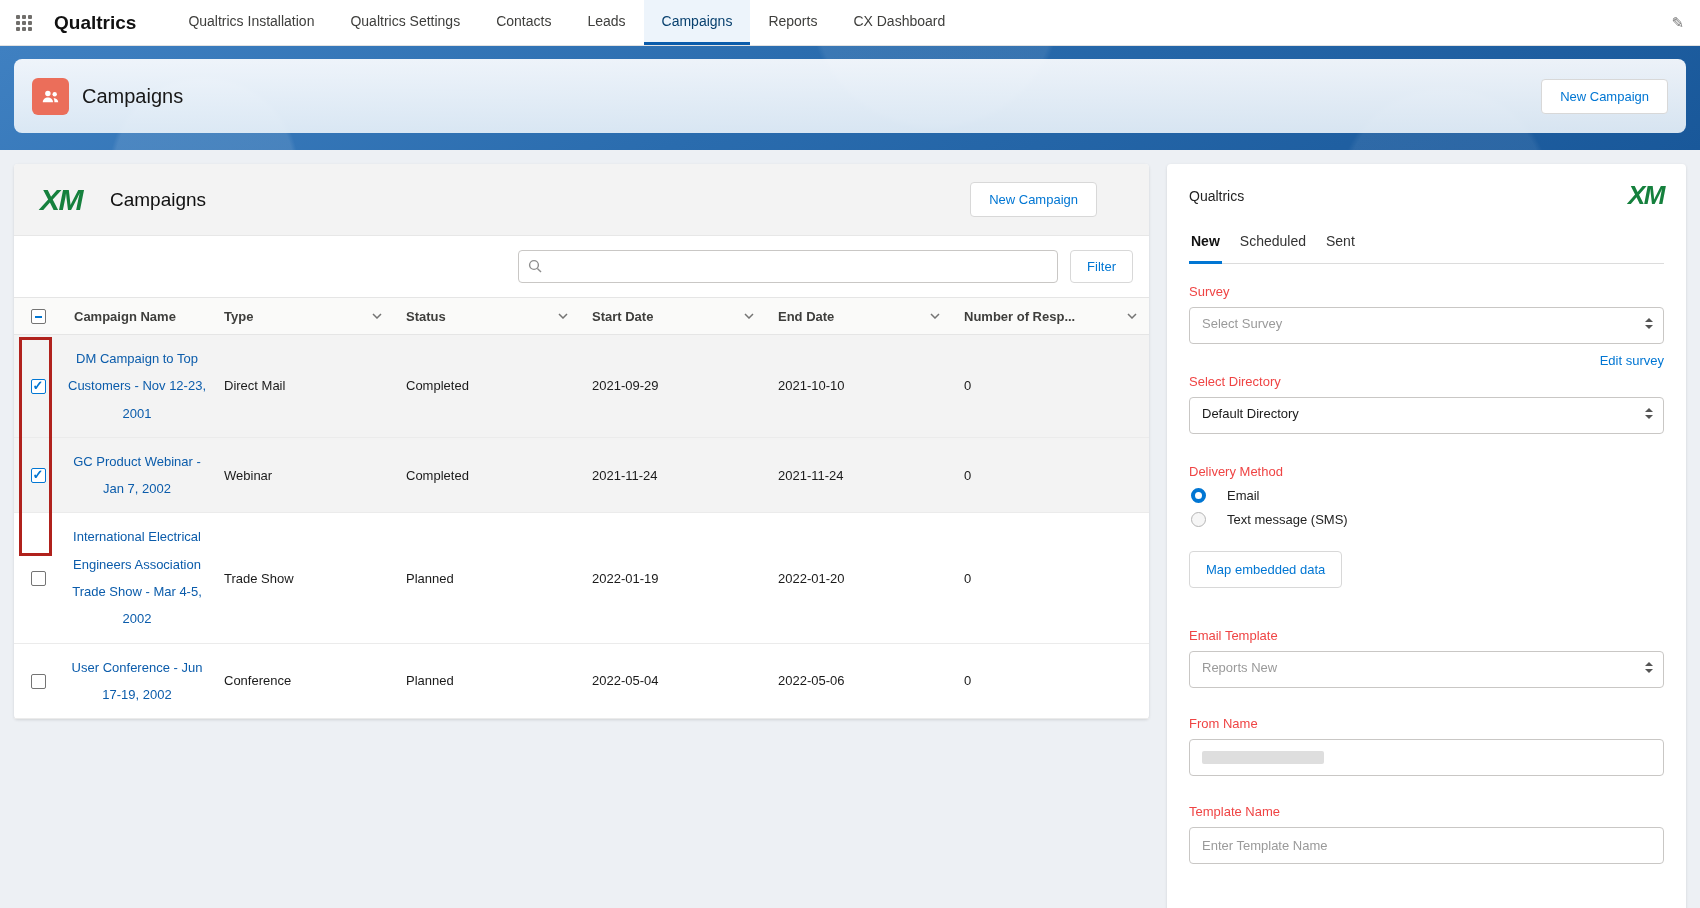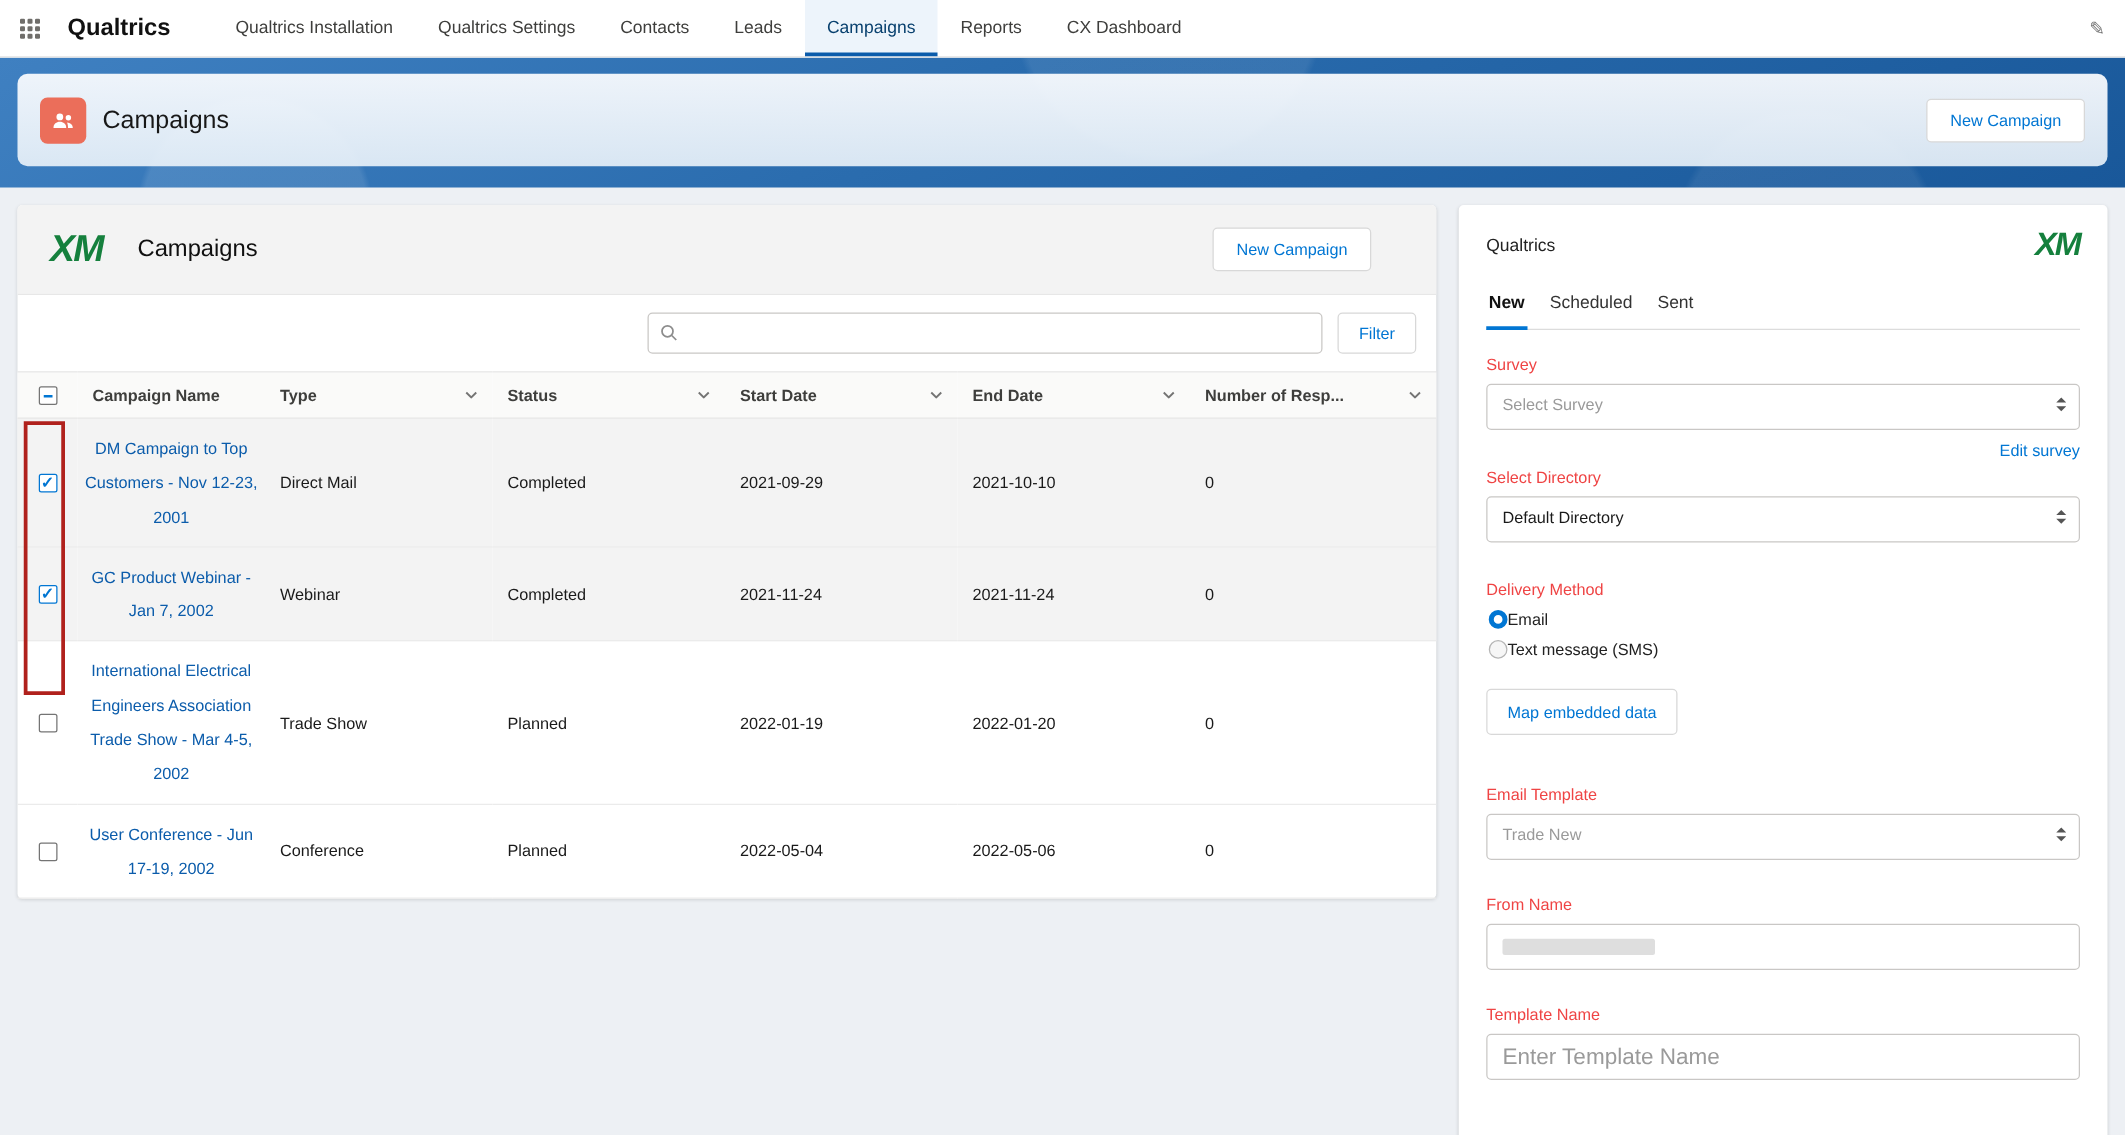--- a/index.html
+++ b/index.html
@@ -78,28 +78,28 @@
   .field-label { font-size:13px; color:#ef4444; margin:20px 0 8px; }
   .select { height:37px; border:1px solid #c9c7c5; border-radius:4px; background:#fff; display:flex; align-items:center; justify-content:space-between; padding:0 10px 4px 12px; cursor:pointer; }
   .select .val { font-size:13px; color:#1a1a1a; }
   .select .val.ph { color:#9a9a9a; }
   .stepper { display:flex; flex-direction:column; align-items:center; gap:3px; }
   .stepper i { width:0; height:0; border-left:4px solid transparent; border-right:4px solid transparent; }
   .stepper .up { border-bottom:4px solid #555; }
   .stepper .down { border-top:4px solid #555; }
   .link-right { display:block; text-align:right; color:#0176d3; font-size:13px; margin-top:9px; text-decoration:none; cursor:pointer; }
 
-  .radio-row { display:flex; align-items:center; gap:0; margin:9px 2px 0; font-size:13px; color:#222; cursor:pointer; }
+  .radio-row { display:flex; align-items:center; gap:21px; margin:9px 2px 0; font-size:13px; color:#222; cursor:pointer; }
   .radio { width:15px; height:15px; border-radius:50%; border:1px solid #b5b5b5; background:#f6f6f6; flex:0 0 auto; }
   .radio.sel { border:4px solid #0176d3; background:#fff; }
 
   .map-btn { margin-top:24px; padding:10px 16px; }
   .input-box { height:37px; border:1px solid #c9c7c5; border-radius:4px; background:#fff; display:flex; align-items:center; padding:0 12px; }
   .redact { width:122px; height:13px; background:#dedede; border-radius:2px; }
-  .text-input { width:100%; height:37px; border:1px solid #c9c7c5; border-radius:4px; padding:0 12px; font-size:18px; font-family:inherit; color:#000000; }
+  .text-input { width:100%; height:37px; border:1px solid #c9c7c5; border-radius:4px; padding:0 12px; font-size:13px; font-family:inherit; color:#000000; }
   input::placeholder { color:#9a9a9a; }
 
   .mt-40 { margin-top:40px; } .mt-28 { margin-top:28px; } .mt-30 { margin-top:30px; }
 </style>
 </head>
 <body>
 
 <header class="topnav">
   <div class="waffle">
     <i></i>
@@ -302,21 +302,21 @@
     </label>
     <label class="radio-row">
       <span class="radio"></span>
       <span>Text message (SMS)</span>
     </label>
 
     <button class="btn-outline map-btn">Map embedded data</button>
 
     <div class="field-label mt-40">Email Template</div>
     <div class="select">
-      <span class="val ph">Trade New</span>
+      <span class="val ph">Reports New</span>
       <span class="stepper">
           <i class="up"></i>
           <i class="down"></i>
         </span>
     </div>
 
     <div class="field-label mt-28">From Name</div>
     <div class="input-box">
       <span class="redact"></span>
     </div>

